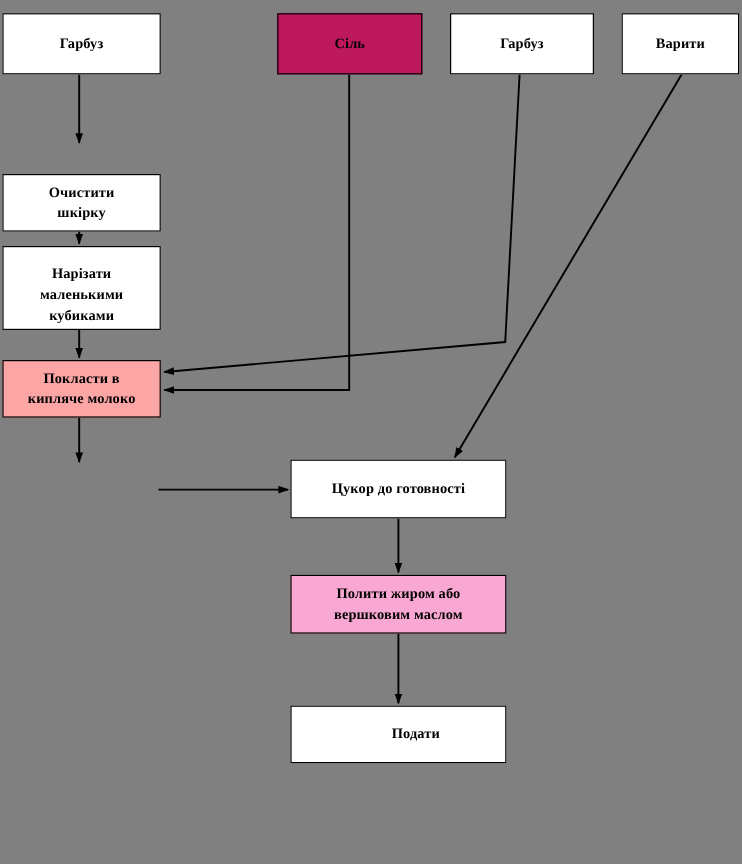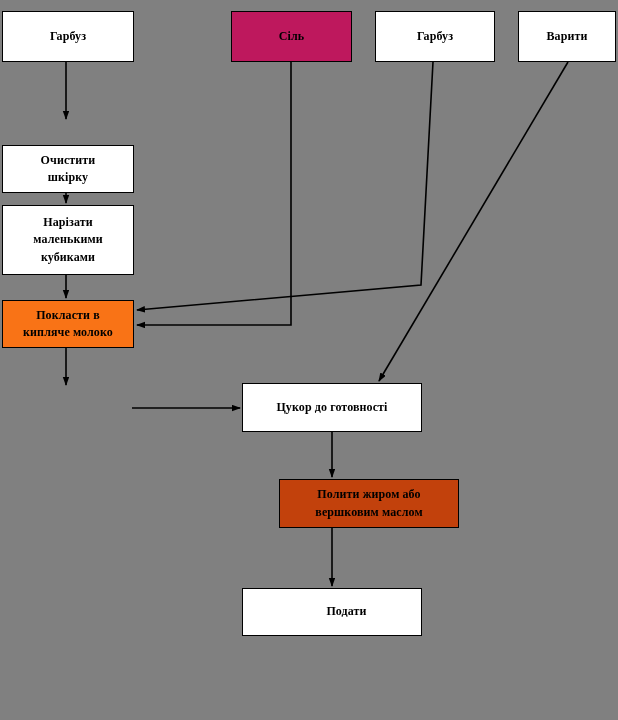--- a/index.html
+++ b/index.html
@@ -83,30 +83,30 @@
       </div>
       <div class="node" style="left: 375px; top: 11px; width: 120px; height: 51px; background: rgb(255, 255, 255); border-color: rgb(0, 0, 0);">
         <span class="label">Гарбуз</span>
       </div>
       <div class="node" style="left: 518px; top: 11px; width: 98px; height: 51px; background: rgb(255, 255, 255); border-color: rgb(0, 0, 0);">
         <span class="label">Варити</span>
       </div>
       <div class="node" style="left: 2px; top: 121px; width: 132px; height: 48px; background: rgb(255, 255, 255); border-color: rgb(0, 0, 0); margin-top: 24px;">
         <span class="label">Очистити<br>шкірку</span>
       </div>
-      <div class="node" style="left: 2px; top: 205px; width: 132px; height: 70px; background: rgb(255, 255, 255); border-color: rgb(0, 0, 0);">
+      <div class="node" style="left: 2px; top: 205px; width: 132px; height: 70px; background: rgb(255, 255, 255); border-color: rgb(0, 0, 0); align-items: flex-end;">
         <span class="label">Нарізати<br>маленькими<br>кубиками</span>
       </div>
-      <div class="node" style="left: 2px; top: 300px; width: 132px; height: 48px; background: #f97316; border-color: rgb(0, 0, 0);">
+      <div class="node" style="left: 2px; top: 300px; width: 132px; height: 48px; background: #fca5a5; border-color: rgb(0, 0, 0);">
         <span class="label">Покласти в<br>кипляче молоко</span>
       </div>
       <div class="node" style="left: 242px; top: 383px; width: 180px; height: 49px; background: rgb(255, 255, 255); border-color: rgb(0, 0, 0);">
         <span class="label">Цукор до готовності</span>
       </div>
-      <div class="node" style="left: 242px; top: 479px; width: 180px; height: 49px; background: #c2410c; border-color: rgb(0, 0, 0); margin-left: 37px;">
+      <div class="node" style="left: 242px; top: 479px; width: 180px; height: 49px; background: #f9a8d4; border-color: rgb(0, 0, 0);">
         <span class="label">Полити жиром або<br>вершковим маслом</span>
       </div>
       <div class="node" style="left: 242px; top: 588px; width: 180px; height: 48px; background: rgb(255, 255, 255); border-color: rgb(0, 0, 0); padding-left: 33px;">
         <span class="label">Подати</span>
       </div>
     </div>
 
 </div>
 
 </body></html>

